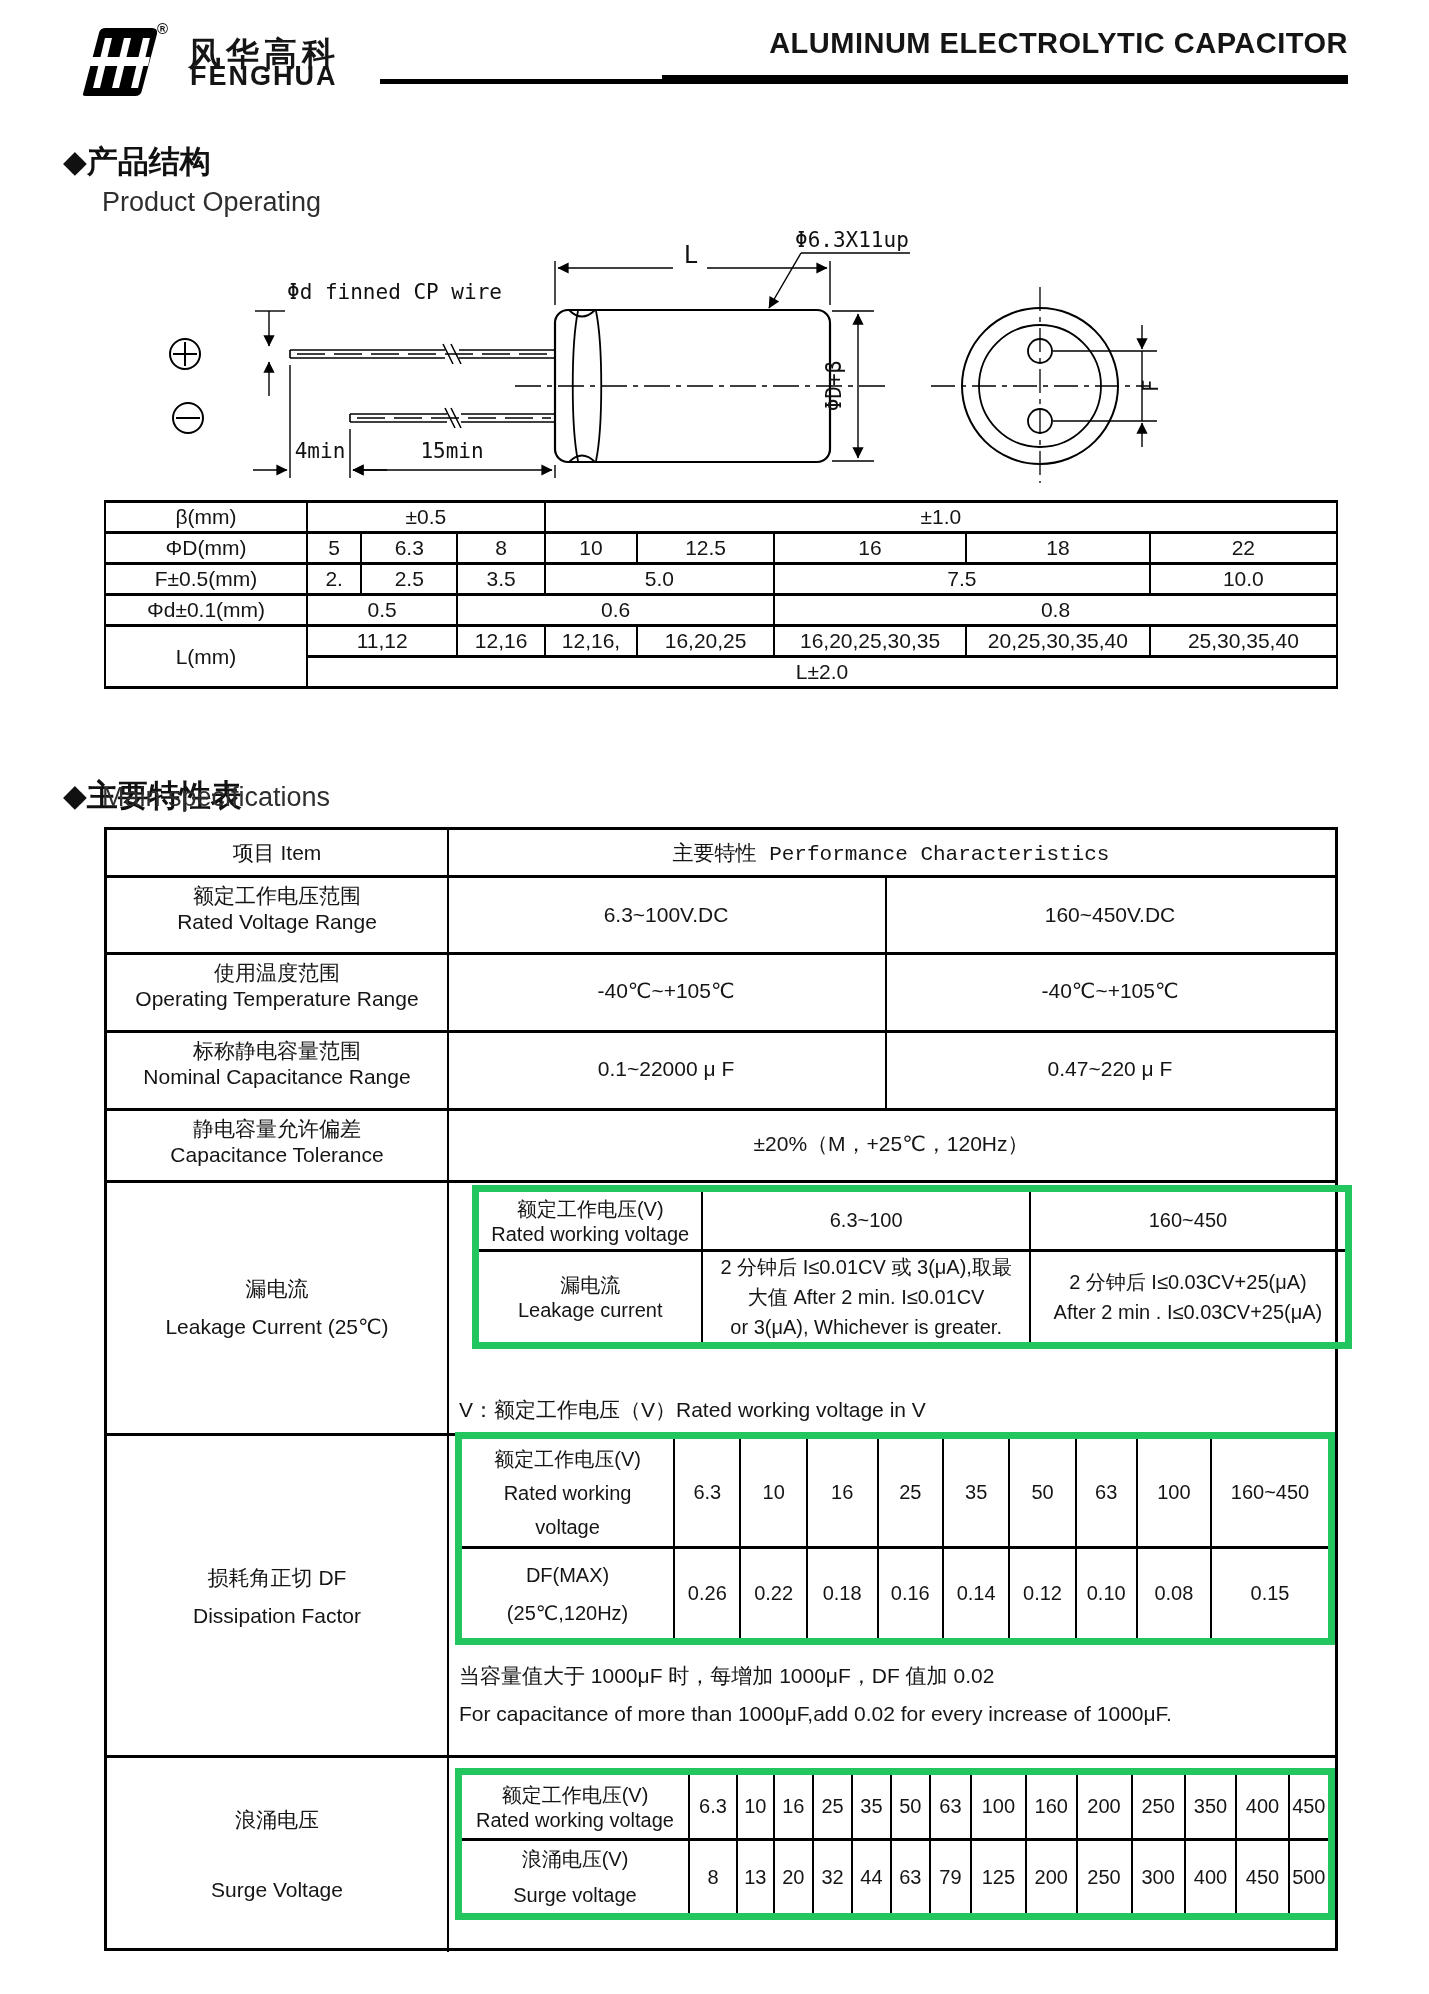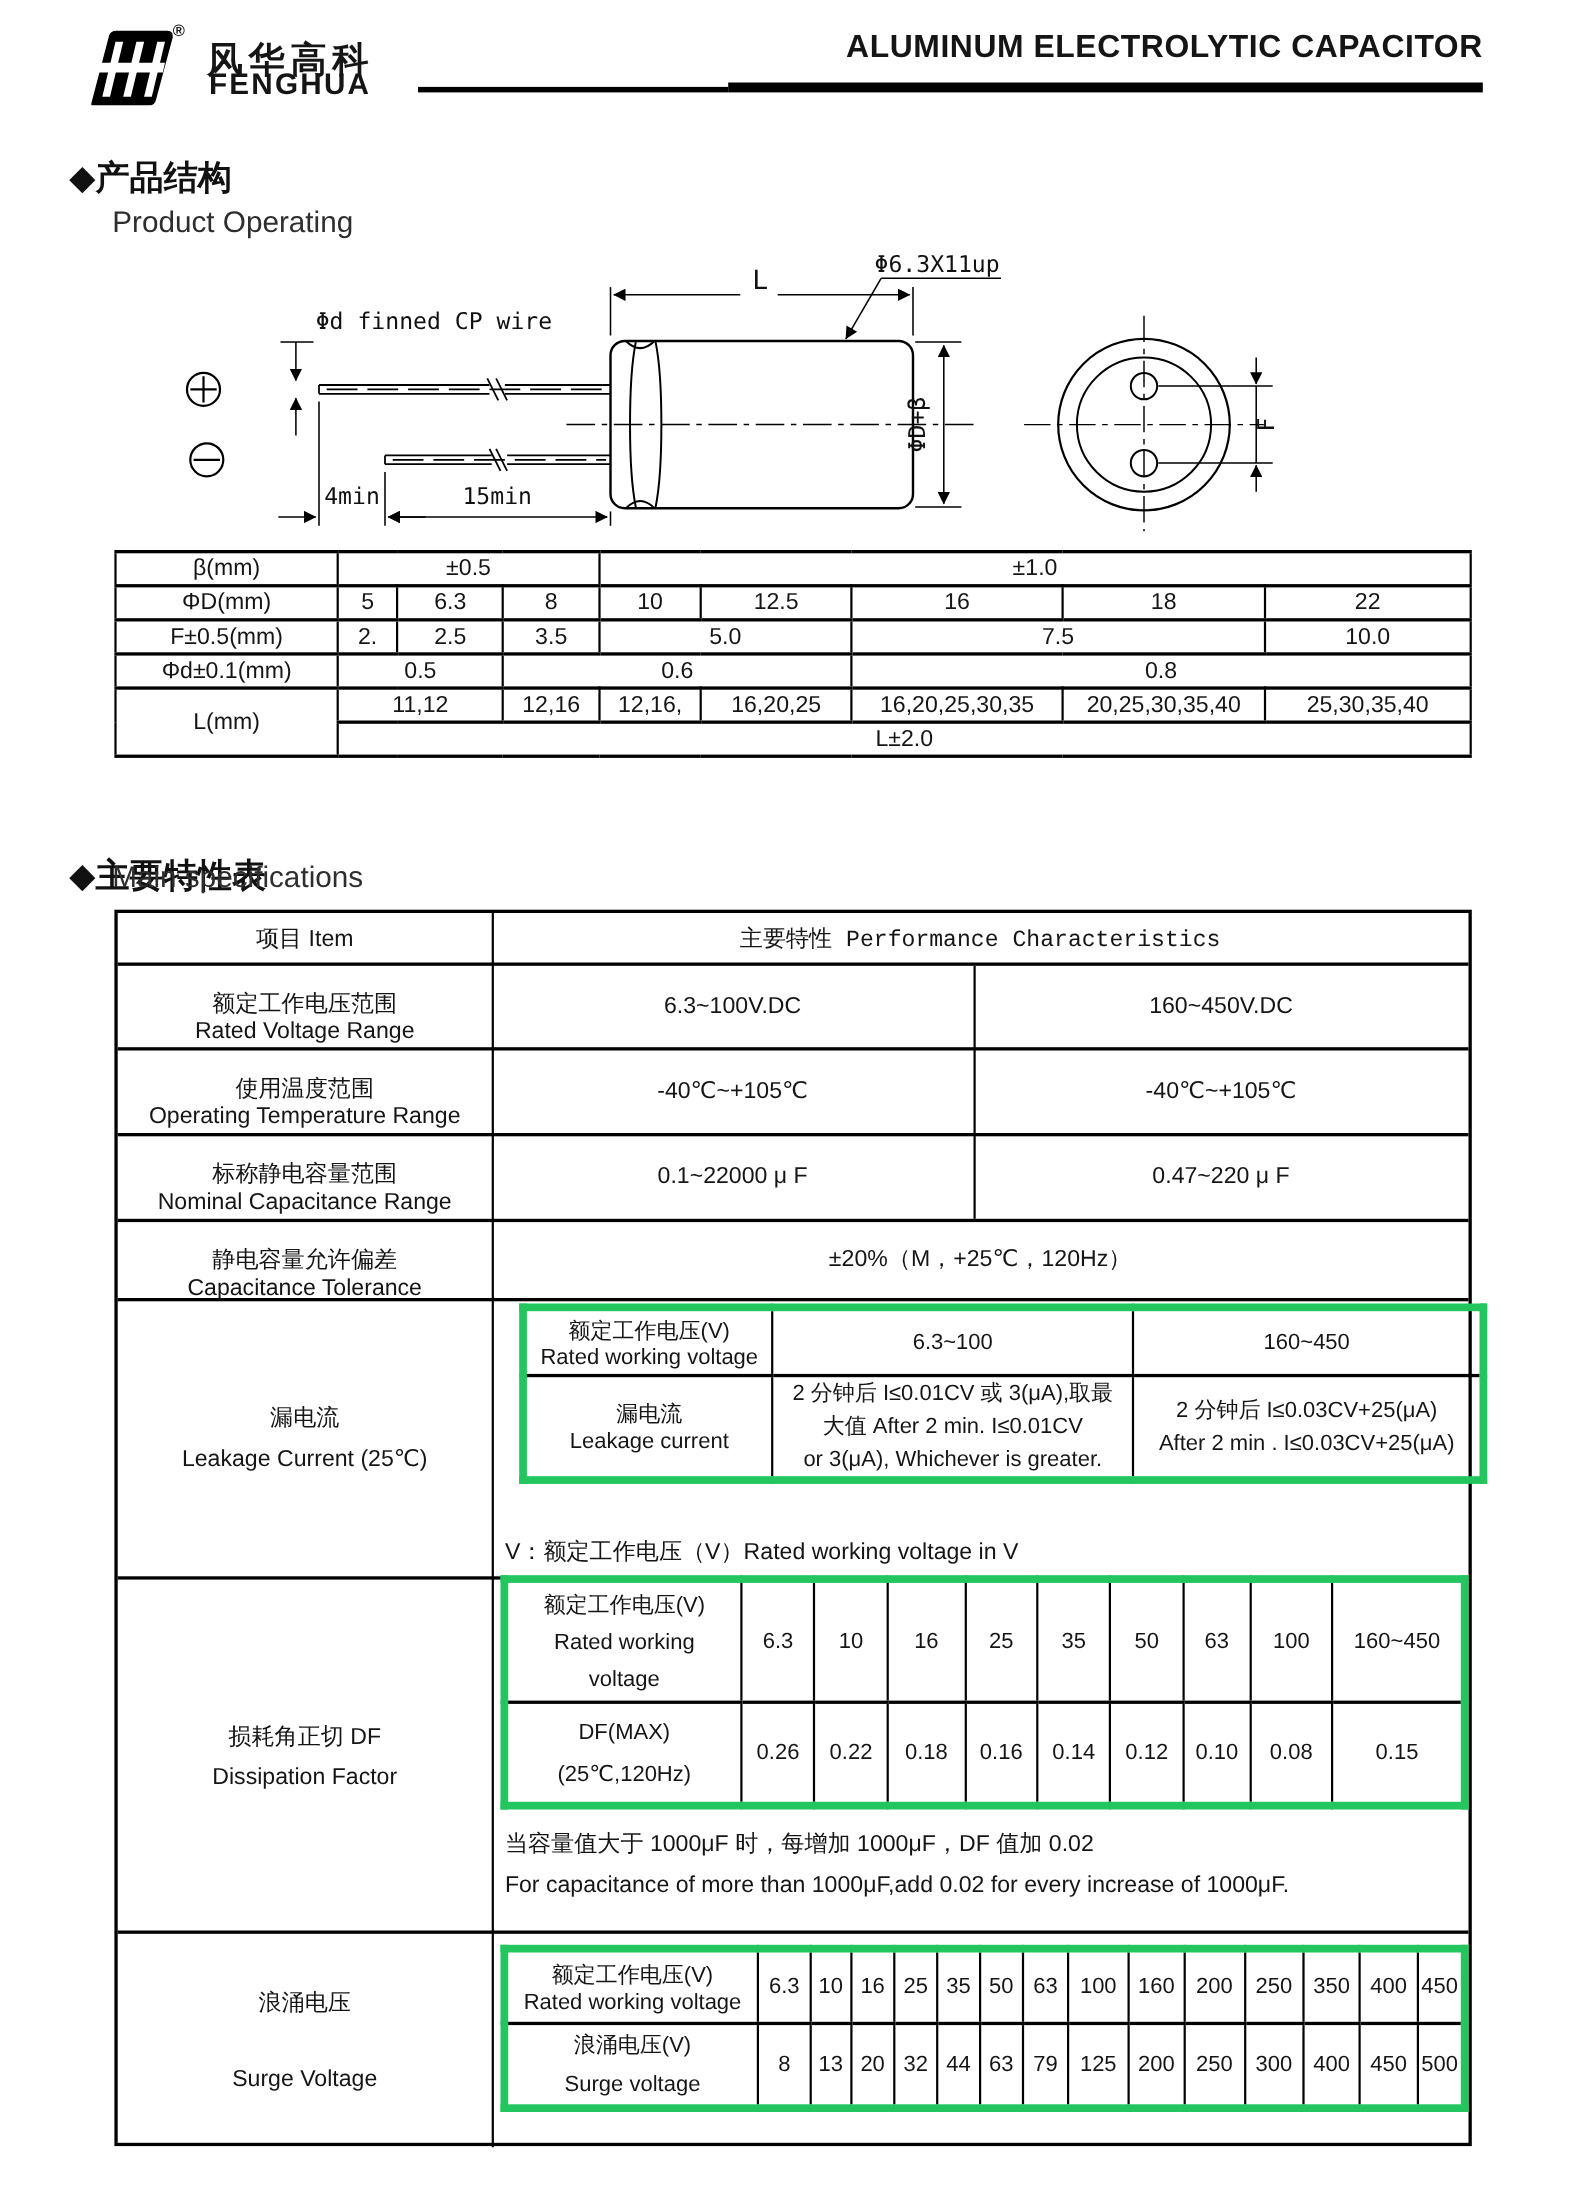--- a/index.html
+++ b/index.html
@@ -28,21 +28,21 @@
                  font-size:21px; height:31px; padding:0 2px; overflow:hidden; white-space:nowrap; }
 
   
   .spec-region { left:104px; top:827px; width:1234px; height:1124px; border:3px solid #000; }
   .hline { position:absolute; left:0; right:0; height:3px; background:#000; }
   .vline { position:absolute; width:2px; background:#000; }
   .cellc { position:absolute; display:flex; align-items:center; justify-content:center;
            text-align:center; font-size:21px; }
   .item-label { position:absolute; left:0; width:340px; display:flex; flex-direction:column;
                 align-items:center; text-align:center; font-size:21px; }
-  .item-label.spread { justify-content:space-between; padding:20px 0; }
+  .item-label.spread { justify-content:flex-start; padding:4px 0; }
   .item-label.middle { justify-content:center; gap:12px; }
 
   table.inner { border-collapse:collapse; table-layout:fixed; width:100%; height:100%;
                 border:7px solid #22c55e; }
   table.inner td { border:2px solid #000; text-align:center; font-size:20px; padding:0 2px; }
   table.inner tr.ihead td { border-bottom-width:3px; }
   td.wrapcell { text-align:left; white-space:pre-line; font-size:19px; line-height:1.5; padding:2px 5px; }
   .note-line { position:absolute; font-size:21px; white-space:nowrap; }
 
   

